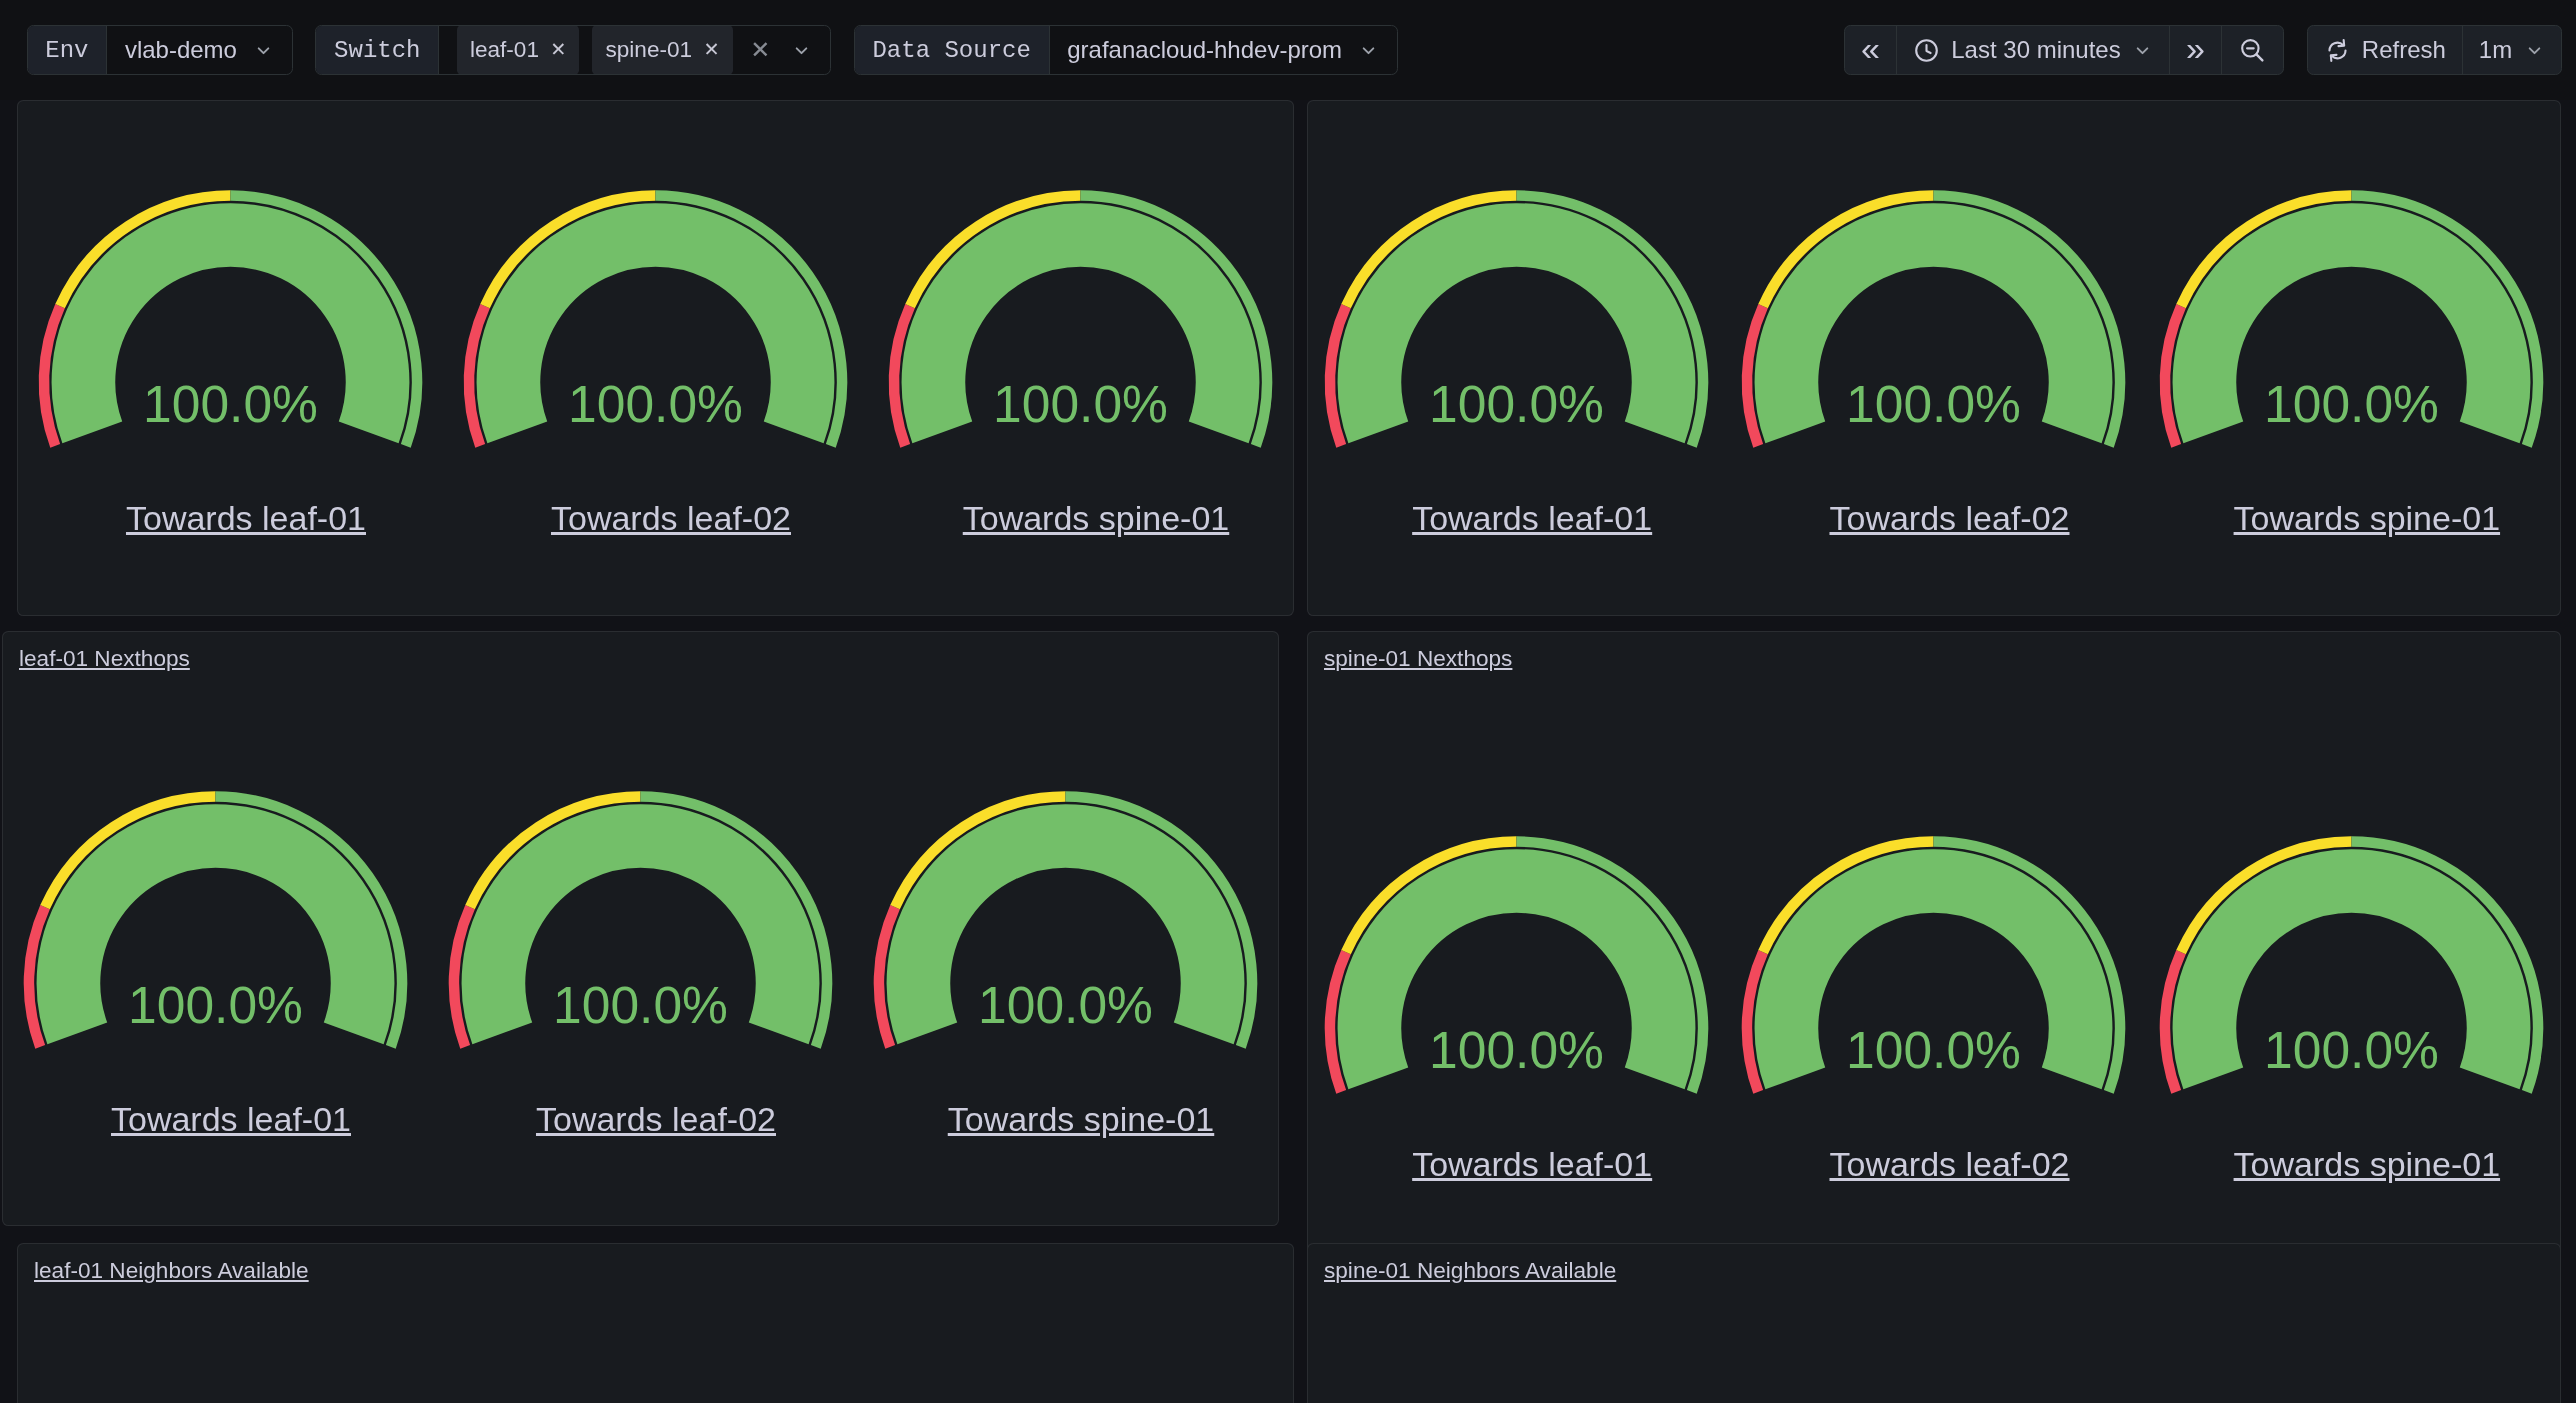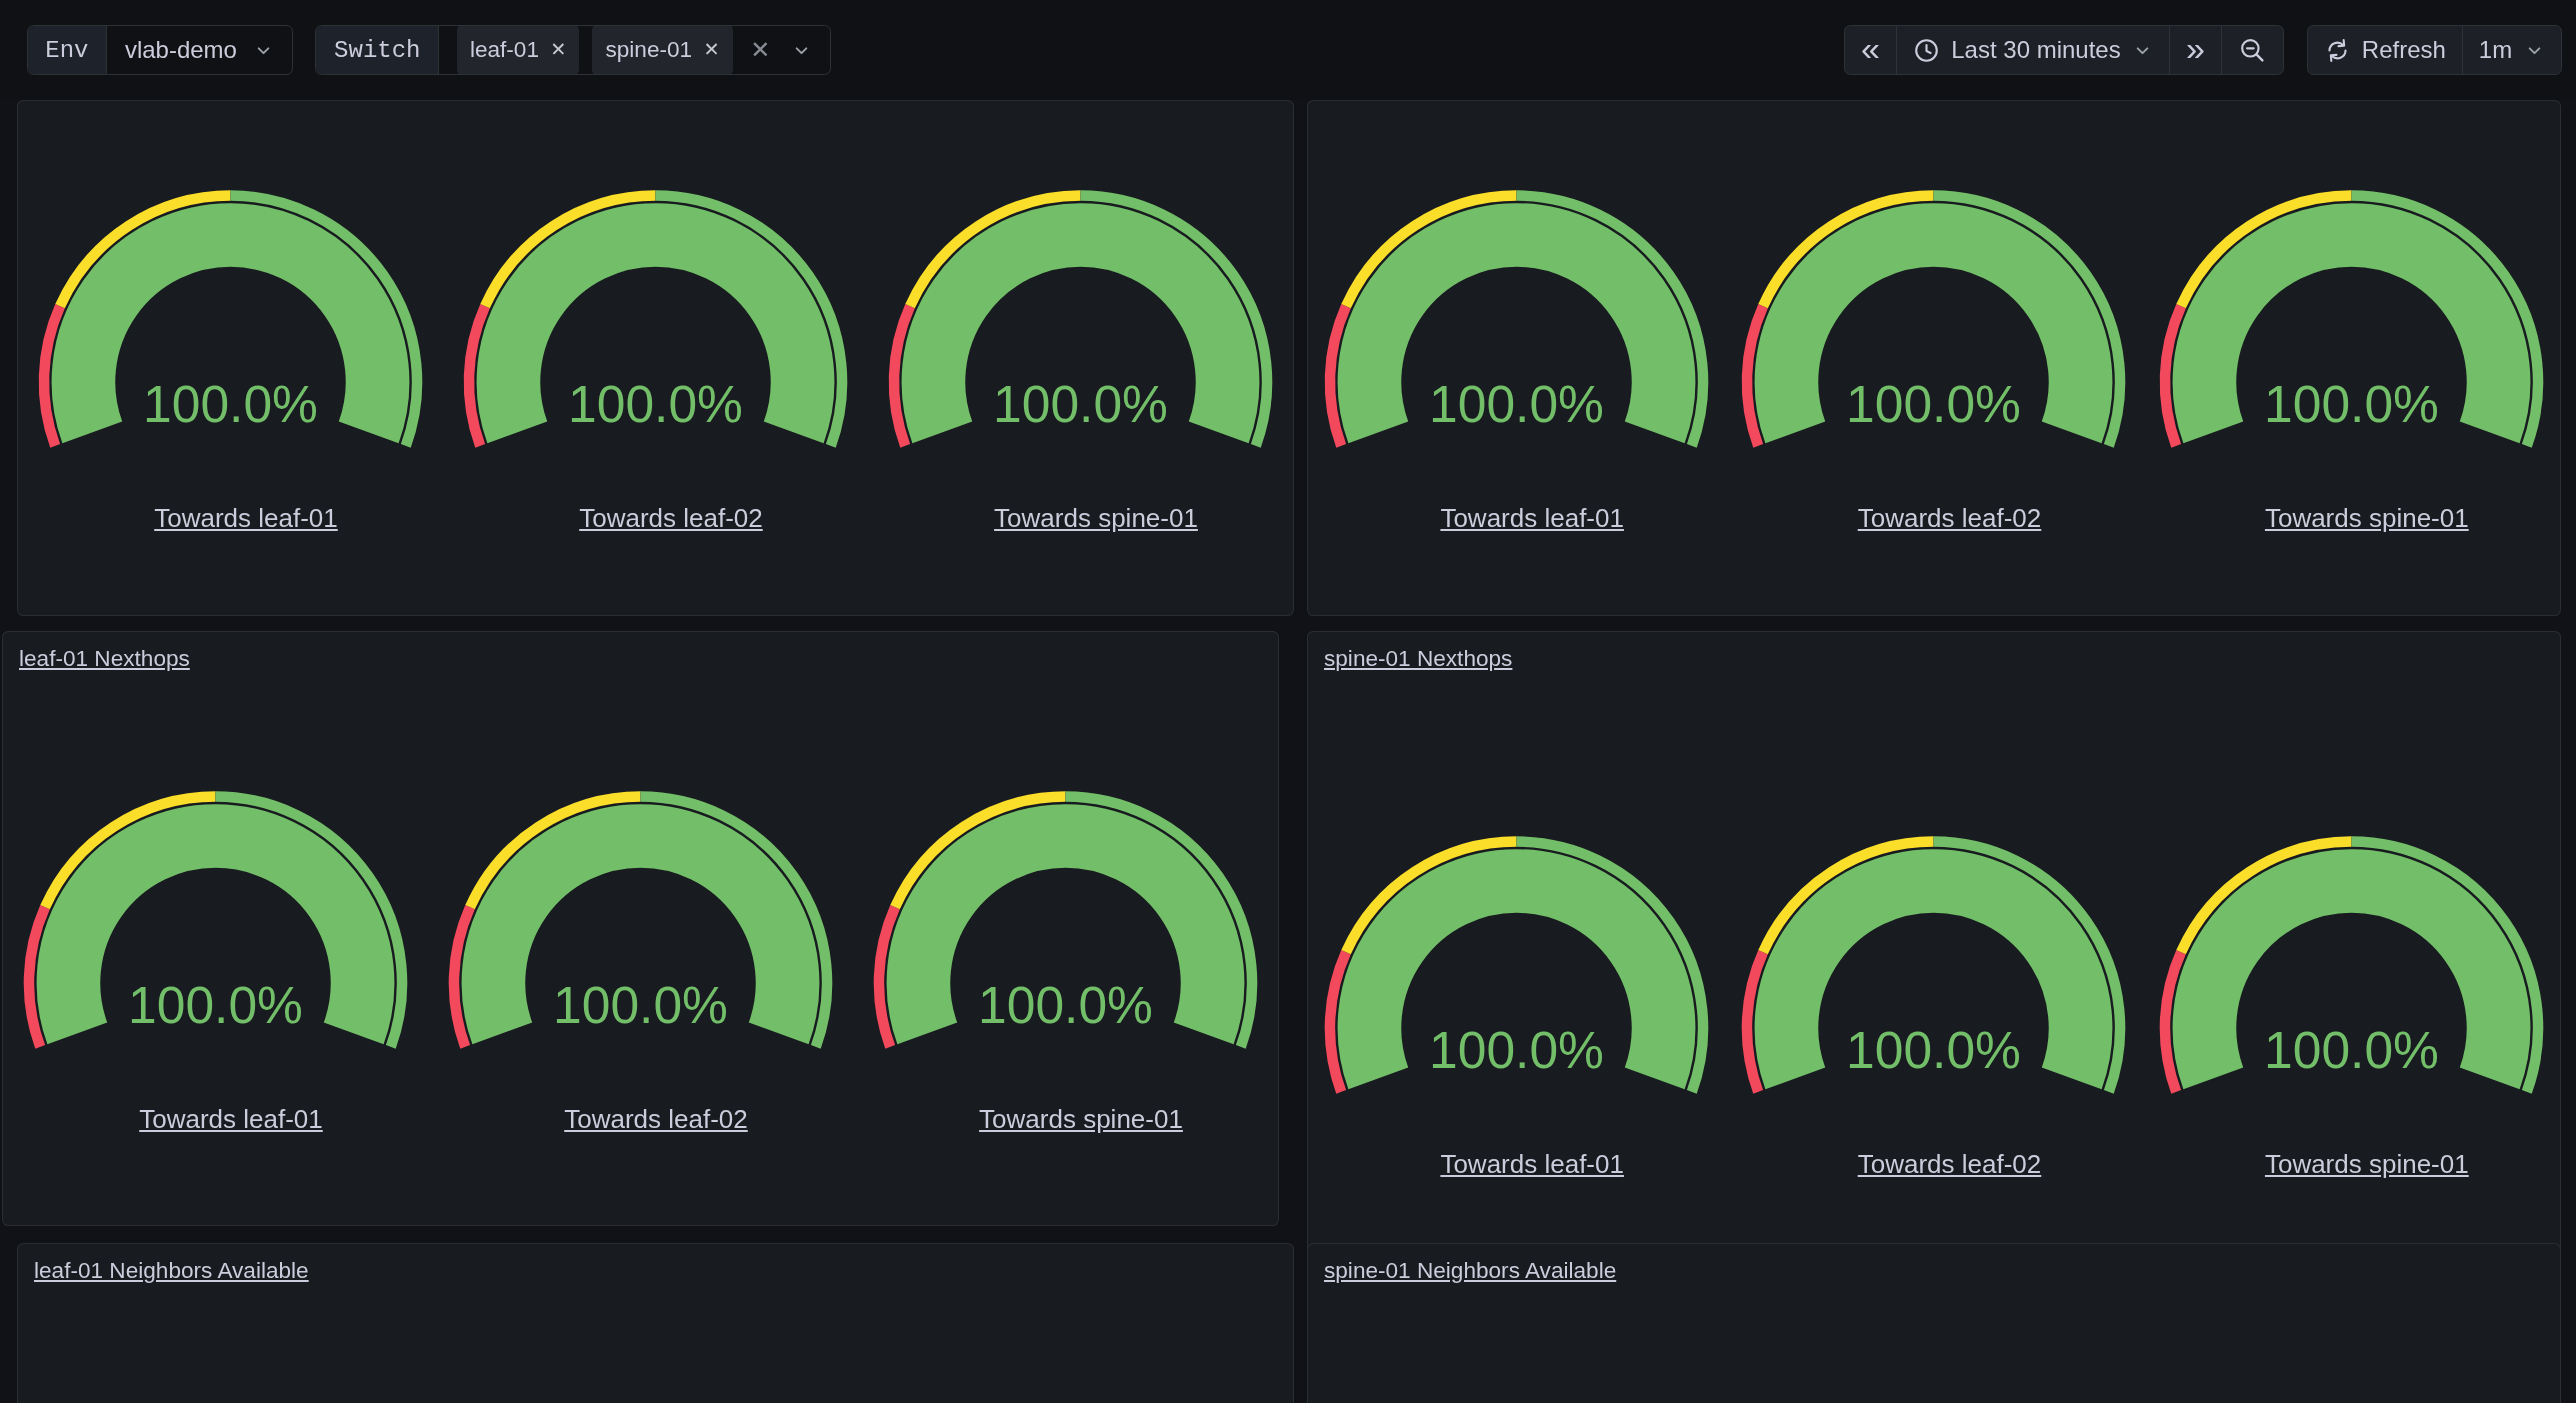--- a/index.html
+++ b/index.html
@@ -78,21 +78,21 @@
     line-height:27px; cursor:pointer; white-space:nowrap;
   }
   .gauge-row {
     display:flex; align-items:center; height:100%;
   }
   .panel.titled .gauge-row { height:calc(100% - 40px); padding-top:21px; }
   .gauge-cell {
     flex:1 1 0; display:flex; flex-direction:column; align-items:center;
   }
   .gauge-caption {
-    margin-top:45px; font-size:26px; line-height:40px; color:#CCCCDC;
+    margin-top:45px; font-size:34px; line-height:40px; color:#CCCCDC;
     white-space:nowrap;
     margin-left:31px;
   }
   .gauge-value {
     font-size:64px; font-weight:500; fill:#73BF69;
     font-family:"Liberation Sans","DejaVu Sans",sans-serif;
   }
 </style>
 </head>
 <body>
@@ -121,20 +121,29 @@
           <span>spine-01</span>
           <span class="x">✕</span>
         </span>
         <span class="clear-x">✕</span>
         <svg class="icon chev" width="21" height="21" viewBox="0 0 24 24">
             <path d="M6.5 9.5 L12 15 L17.5 9.5" fill="none" stroke="#9DA2AB" stroke-width="2.2" stroke-linecap="round" stroke-linejoin="round"></path>
           </svg>
       </span>
     </div>
 
+    <div class="pill">
+      <span class="pill-label">Data Source</span>
+      <span class="pill-value">
+        <span>grafanacloud-hhdev-prom</span>
+        <svg class="icon chev" width="21" height="21" viewBox="0 0 24 24">
+            <path d="M6.5 9.5 L12 15 L17.5 9.5" fill="none" stroke="#9DA2AB" stroke-width="2.2" stroke-linecap="round" stroke-linejoin="round"></path>
+          </svg>
+      </span>
+    </div>
   </div>
 
   <div class="tb-right">
     <div class="btn-group">
       <button class="gbtn">
         <span class="dbl">«</span>
       </button>
       <button class="gbtn">
         <svg class="icon" width="27" height="27" viewBox="0 0 32 32">
             <circle cx="16" cy="16" r="12.2" fill="none" stroke="#CCCCDC" stroke-width="2.5"></circle>

